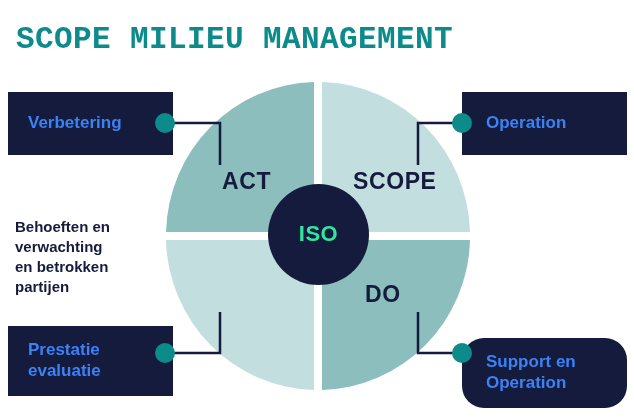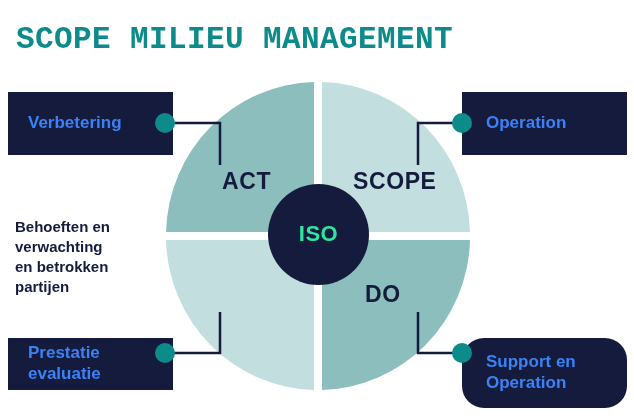--- a/index.html
+++ b/index.html
@@ -93,21 +93,21 @@
   }
   .box-text {
     color: #3b82f6;
     font-size: 17px;
     font-weight: bold;
     line-height: 1.22;
     white-space: pre-line;
   }
   .box-tl { left: 8px;   top: 92px;  width: 165px; height: 63px; padding-left: 20px; }
   .box-tr { left: 462px; top: 92px;  width: 165px; height: 63px; padding-left: 24px; }
-  .box-bl { left: 8px;   top: 338px; width: 165px; height: 52px; padding-left: 20px; }
+  .box-bl { left: 8px;   top: 326px; width: 165px; height: 70px; padding-left: 20px; }
   .box-br { left: 462px; top: 338px; width: 165px; height: 70px; padding-left: 24px; border-radius: 22px; }
 
   .dot {
     position: absolute;
     width: 20px;
     height: 20px;
     border-radius: 50%;
     background: #0D8A8A;
   }
   .dot-tl { left: 155px; top: 113px; }

